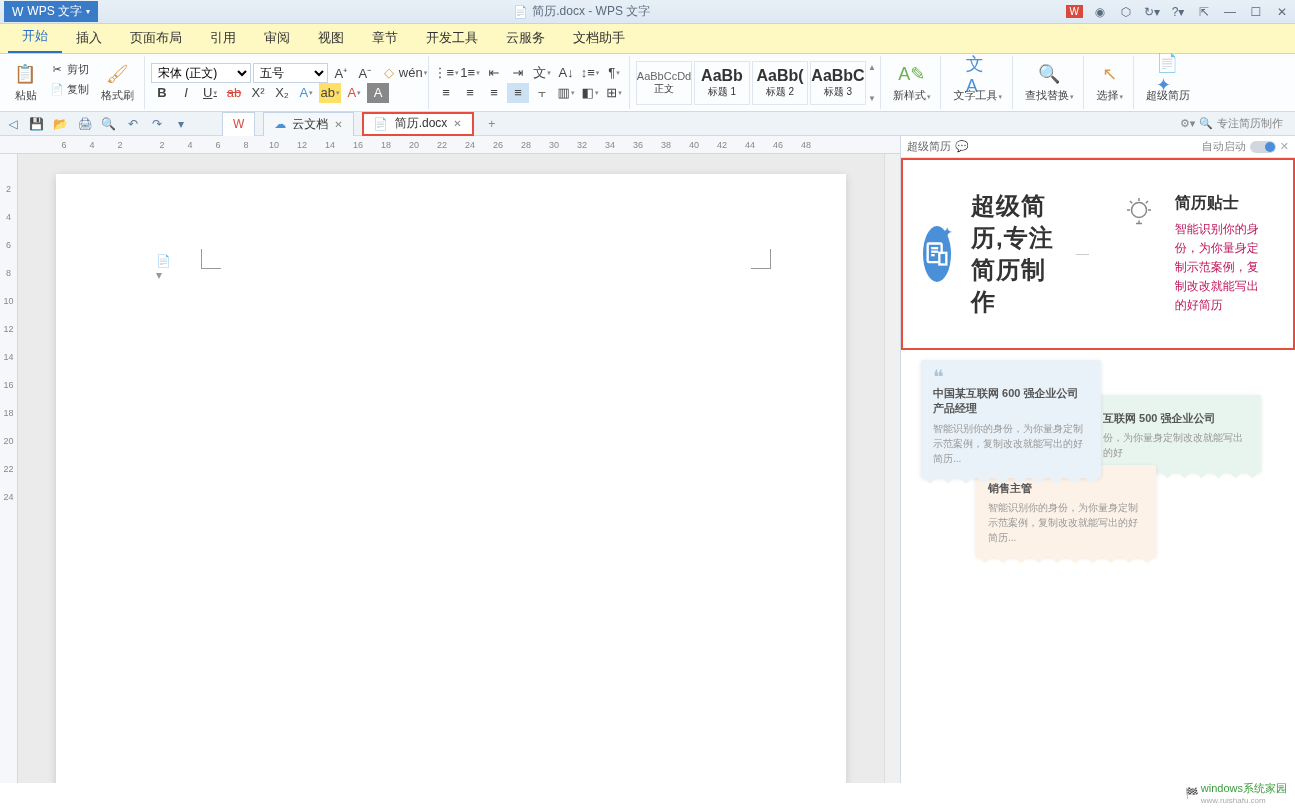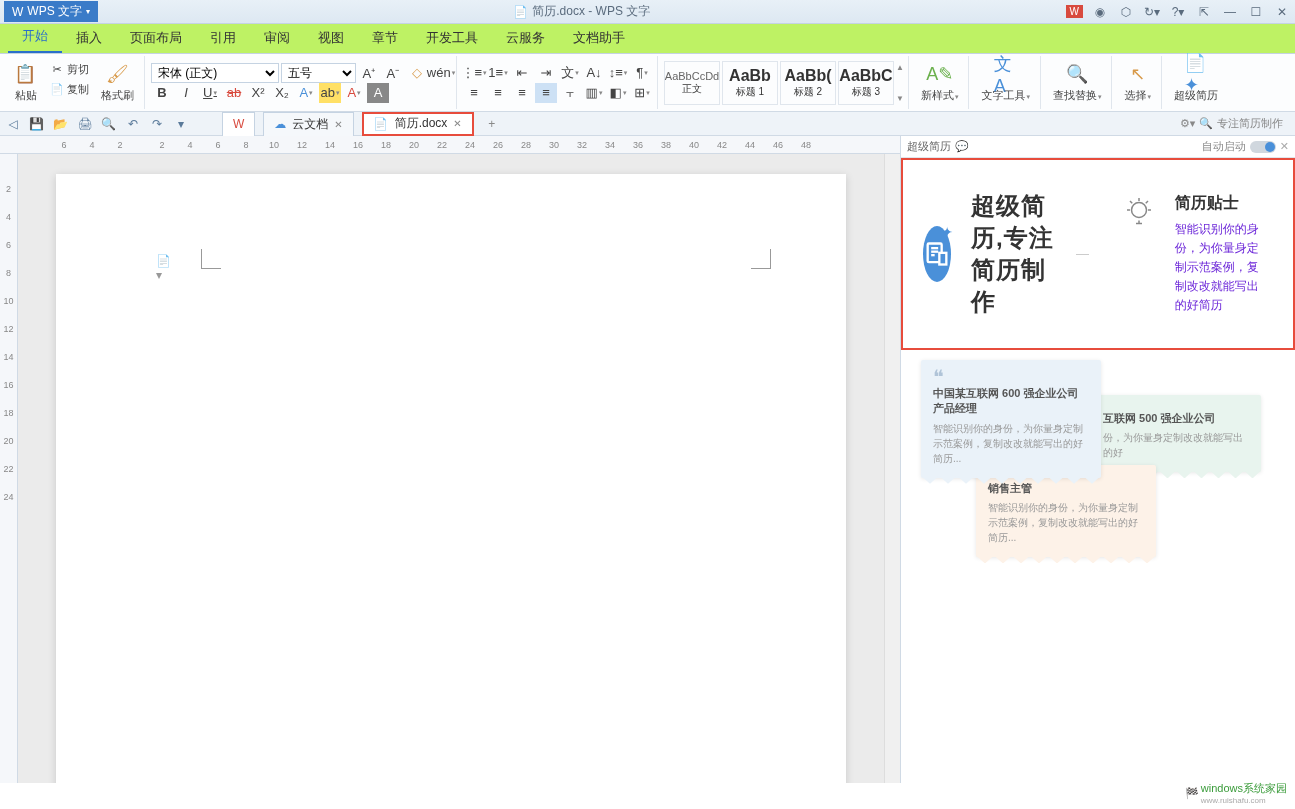--- a/index.html
+++ b/index.html
@@ -4,21 +4,21 @@
 <style>
 *{margin:0;padding:0;box-sizing:border-box;font-family:"Microsoft YaHei",Arial,sans-serif;}
 body{width:1295px;height:809px;background:#fff;overflow:hidden;font-size:12px;color:#333;}
 .titlebar{height:24px;background:linear-gradient(#e8f0f7,#dde8f2);display:flex;align-items:center;padding:0 4px;border-bottom:1px solid #c5d3e2;}
 .app-label{background:#3a7bc8;color:#fff;padding:2px 8px;display:flex;align-items:center;gap:4px;font-size:12px;}
 .app-label .arrow{font-size:8px;}
 .title-center{flex:1;text-align:center;color:#5a6b7d;font-size:12px;display:flex;justify-content:center;align-items:center;gap:4px;}
 .title-right{display:flex;gap:8px;align-items:center;}
 .title-btn{width:18px;height:18px;display:flex;align-items:center;justify-content:center;color:#5a6b7d;cursor:pointer;}
 .red-badge{background:#d84a3e;color:#fff;padding:1px 4px;font-size:10px;}
-.menubar{height:30px;background:#bef264;display:flex;align-items:flex-end;border-bottom:1px solid #c5d3e2;padding-left:8px;}
+.menubar{height:30px;background:#fef9c3;display:flex;align-items:flex-end;border-bottom:1px solid #c5d3e2;padding-left:8px;}
 .menu-item{padding:6px 14px;color:#333;font-size:13px;cursor:pointer;}
 .menu-item.active{color:#2a6fc9;border-bottom:2px solid #2a6fc9;}
 .ribbon{height:58px;background:#fcfdfe;border-bottom:1px solid #d0dae5;display:flex;align-items:center;padding:2px 4px;gap:2px;}
 .ribbon-group{display:flex;flex-direction:column;align-items:center;padding:0 4px;border-right:1px solid #e0e6ed;height:100%;justify-content:center;}
 .ribbon-btn-lg{display:flex;flex-direction:column;align-items:center;gap:2px;padding:2px 6px;cursor:pointer;font-size:11px;color:#444;}
 .ribbon-btn-lg .icon{width:24px;height:24px;display:flex;align-items:center;justify-content:center;font-size:18px;}
 .ribbon-btn-sm{display:flex;align-items:center;gap:3px;padding:2px 4px;cursor:pointer;font-size:11px;color:#444;}
 .ribbon-btn-sm .icon{width:14px;height:14px;display:flex;align-items:center;justify-content:center;}
 .ribbon-col{display:flex;flex-direction:column;gap:1px;}
 .font-select{height:20px;border:1px solid #c5d3e2;font-size:12px;padding:0 2px;background:#fff;}
@@ -59,21 +59,21 @@
 .toggle-sw{width:26px;height:12px;background:#d0d7de;border-radius:6px;position:relative;}
 .toggle-sw::after{content:"";position:absolute;right:1px;top:1px;width:10px;height:10px;background:#4a90d9;border-radius:50%;}
 .side-panel{border:2px solid #e74c3c;margin:0;padding:30px 20px;display:flex;flex-direction:row;align-items:center;gap:20px;}
 .panel-icon{width:56px;height:56px;background:#4a90d9;border-radius:50%;display:flex;align-items:center;justify-content:center;color:#fff;font-size:26px;position:relative;}
 .panel-icon::after{content:"✦";position:absolute;top:-2px;right:-2px;font-size:14px;color:#4a90d9;}
 .panel-heading{font-size:24px;font-weight:bold;color:#333;letter-spacing:1px;}
 .panel-divider{width:40px;height:1px;background:#ccc;margin:20px 0;}
 .tip-row{display:flex;gap:16px;align-items:flex-start;padding:0 10px;}
 .tip-icon{width:40px;height:40px;flex-shrink:0;display:flex;align-items:center;justify-content:center;}
 .tip-text h4{font-size:16px;font-weight:bold;color:#333;margin-bottom:6px;}
-.tip-text p{font-size:12px;color:#6d28d9;line-height:1.6;}
+.tip-text p{font-size:12px;color:#be185d;line-height:1.6;}
 .cards-area{padding:10px;position:relative;height:230px;}
 .card{position:absolute;width:180px;padding:12px;border-radius:2px;box-shadow:0 1px 4px rgba(0,0,0,0.1);font-size:11px;}
 .card-blue{background:#eaf2f9;top:10px;left:20px;z-index:3;}
 .card-green{background:#e8f4ee;top:45px;left:190px;z-index:1;width:170px;}
 .card-orange{background:#fdf2e8;top:115px;left:75px;z-index:2;}
 .card .quote{color:#b0c4d8;font-size:20px;line-height:10px;}
 .card h5{font-size:11px;color:#555;margin:4px 0;line-height:1.4;}
 .card p{font-size:10px;color:#999;line-height:1.5;}
 .card::after{content:"";position:absolute;bottom:-6px;left:0;right:0;height:8px;background:inherit;clip-path:polygon(0 0,5% 100%,10% 0,15% 100%,20% 0,25% 100%,30% 0,35% 100%,40% 0,45% 100%,50% 0,55% 100%,60% 0,65% 100%,70% 0,75% 100%,80% 0,85% 100%,90% 0,95% 100%,100% 0);}
 .watermark{position:absolute;bottom:4px;right:8px;font-size:11px;color:#3a9b3a;display:flex;align-items:center;gap:2px;}
@@ -139,21 +139,21 @@
       </div>
       <div class="ribbon-btn-lg">
         <span class="icon" style="color:#d89a4a;">🖌</span>
         <span>格式刷</span>
       </div>
     </div>
   </div>
 
   <div class="ribbon-group" style="align-items:flex-start;">
     <div class="font-row">
-      <select class="font-select" style="width:128px;"><option>宋体 (正文)</option></select>
+      <select class="font-select" style="width:100px;"><option>宋体 (正文)</option></select>
       <select class="font-select" style="width:75px;"><option>五号</option></select>
       <div class="font-btn">A⁺</div>
       <div class="font-btn">A⁻</div>
       <div class="font-btn" style="color:#d89a4a;">◇</div>
       <div class="font-btn">wén<span class="dropdown-arrow">▾</span></div>
     </div>
     <div class="font-row">
       <div class="font-btn bold">B</div>
       <div class="font-btn italic">I</div>
       <div class="font-btn underline">U<span class="dropdown-arrow">▾</span></div>

